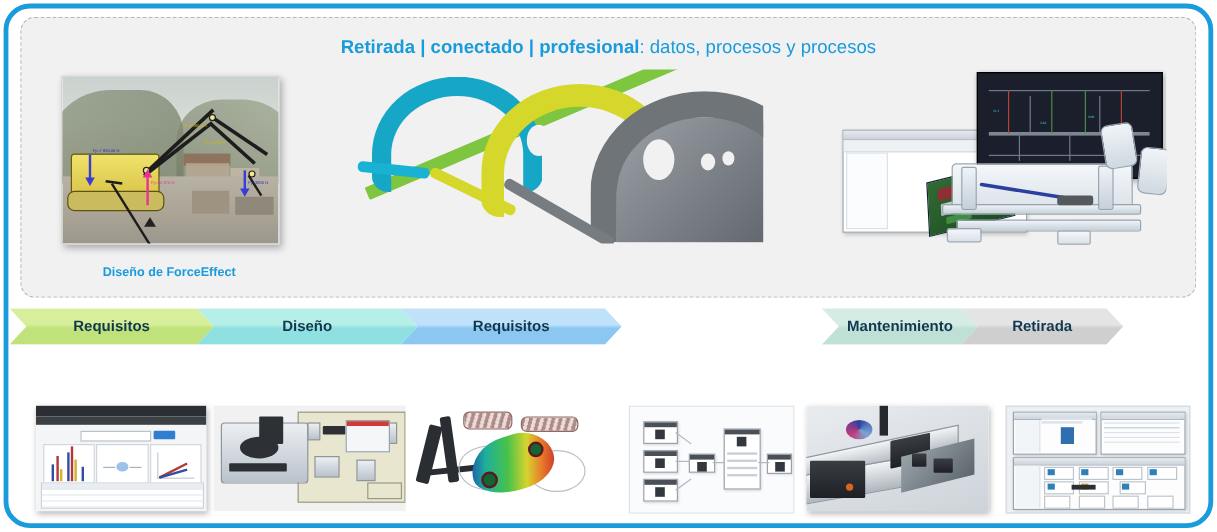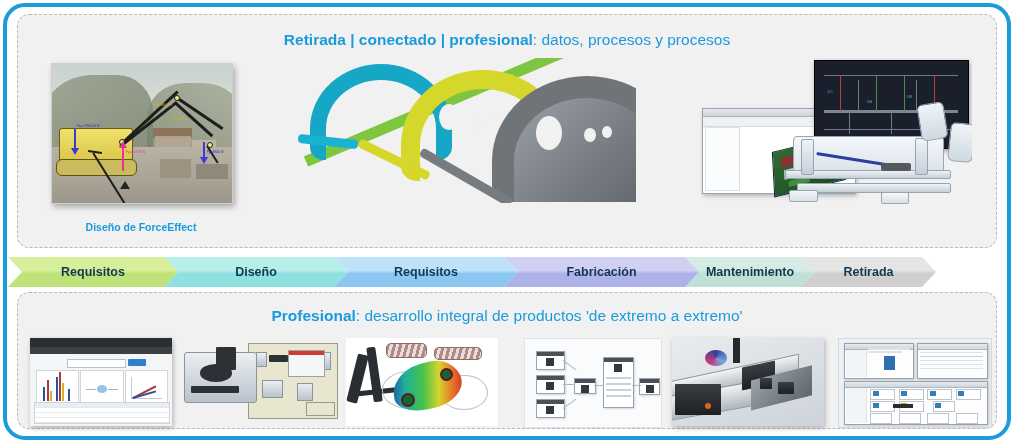--- a/index.html
+++ b/index.html
@@ -455,36 +455,28 @@
   <div id="chevron-bar">
     <div class="chev" id="chev-1" style="left: 156px; width: 184px; z-index: 5; background: linear-gradient(rgb(182, 238, 232) 0%, rgb(182, 238, 232) 45%, rgb(143, 224, 224) 55%, rgb(143, 224, 224) 100%); filter: drop-shadow(rgb(54, 166, 174) 0px 0px 0.7px) drop-shadow(rgb(54, 166, 174) 0px 0px 0.7px);">
       <span>Diseño</span>
     </div>
     <div class="chev" id="chev-0" style="left: 0px; width: 170px; z-index: 6; background: linear-gradient(rgb(215, 238, 154) 0%, rgb(215, 238, 154) 45%, rgb(191, 226, 122) 55%, rgb(191, 226, 122) 100%); filter: drop-shadow(rgb(126, 168, 58) 0px 0px 0.7px) drop-shadow(rgb(126, 168, 58) 0px 0px 0.7px);">
       <span>Requisitos</span>
     </div>
     <div class="chev" id="chev-2" style="left: 326px; width: 184px; z-index: 4; background: linear-gradient(rgb(191, 226, 250) 0%, rgb(191, 226, 250) 45%, rgb(140, 199, 242) 55%, rgb(140, 199, 242) 100%); filter: drop-shadow(rgb(58, 135, 196) 0px 0px 0.7px) drop-shadow(rgb(58, 135, 196) 0px 0px 0.7px);">
       <span>Requisitos</span>
     </div>
-    <div class="chev" id="chev-3" style="left: 496px; width: 195px; z-index: 3; background: linear-gradient(rgb(207, 208, 242) 0%, rgb(207, 208, 242) 45%, rgb(174, 178, 232) 55%, rgb(174, 178, 232) 100%); filter: drop-shadow(rgb(111, 116, 191) 0px 0px 0.7px) drop-shadow(rgb(111, 116, 191) 0px 0px 0.7px);">
-      <span>Fabricación</span>
-    </div>
     <div class="chev" id="chev-4" style="left: 677px; width: 130px; z-index: 2; background: linear-gradient(rgb(212, 236, 228) 0%, rgb(212, 236, 228) 45%, rgb(191, 224, 214) 55%, rgb(191, 224, 214) 100%); filter: drop-shadow(rgb(111, 167, 154) 0px 0px 0.7px) drop-shadow(rgb(111, 167, 154) 0px 0px 0.7px);">
       <span>Mantenimiento</span>
     </div>
     <div class="chev" id="chev-5" style="left: 793px; width: 135px; z-index: 1; background: linear-gradient(rgb(228, 228, 228) 0%, rgb(228, 228, 228) 45%, rgb(207, 207, 207) 55%, rgb(207, 207, 207) 100%); filter: drop-shadow(rgb(143, 143, 143) 0px 0px 0.7px) drop-shadow(rgb(143, 143, 143) 0px 0px 0.7px);">
       <span>Retirada</span>
     </div>
   </div>
 
-  <div class="panel" id="bottom-panel">
-    <div class="panel-title" id="bottom-title">
-      <span class="strong">Profesional</span><span>: desarrollo integral de productos 'de extremo a extremo'</span>
-    </div>
-  </div>
 
   <div class="thumb tshadow" style="left:30px; width:142px;">
     <div class="dash-body"></div>
     <div class="dash-head"></div>
     <div class="dash-sub"></div>
     <div class="dash-search"></div>
     <div class="dash-btn"></div>
     <div class="card" style="left:4%; width:29%;">
       <div class="bar-col" style="left:16%; height:40%; background:#2f4f9e;"></div>
       <div class="bar-col" style="left:24%; height:62%; background:#b03a3a;"></div>

